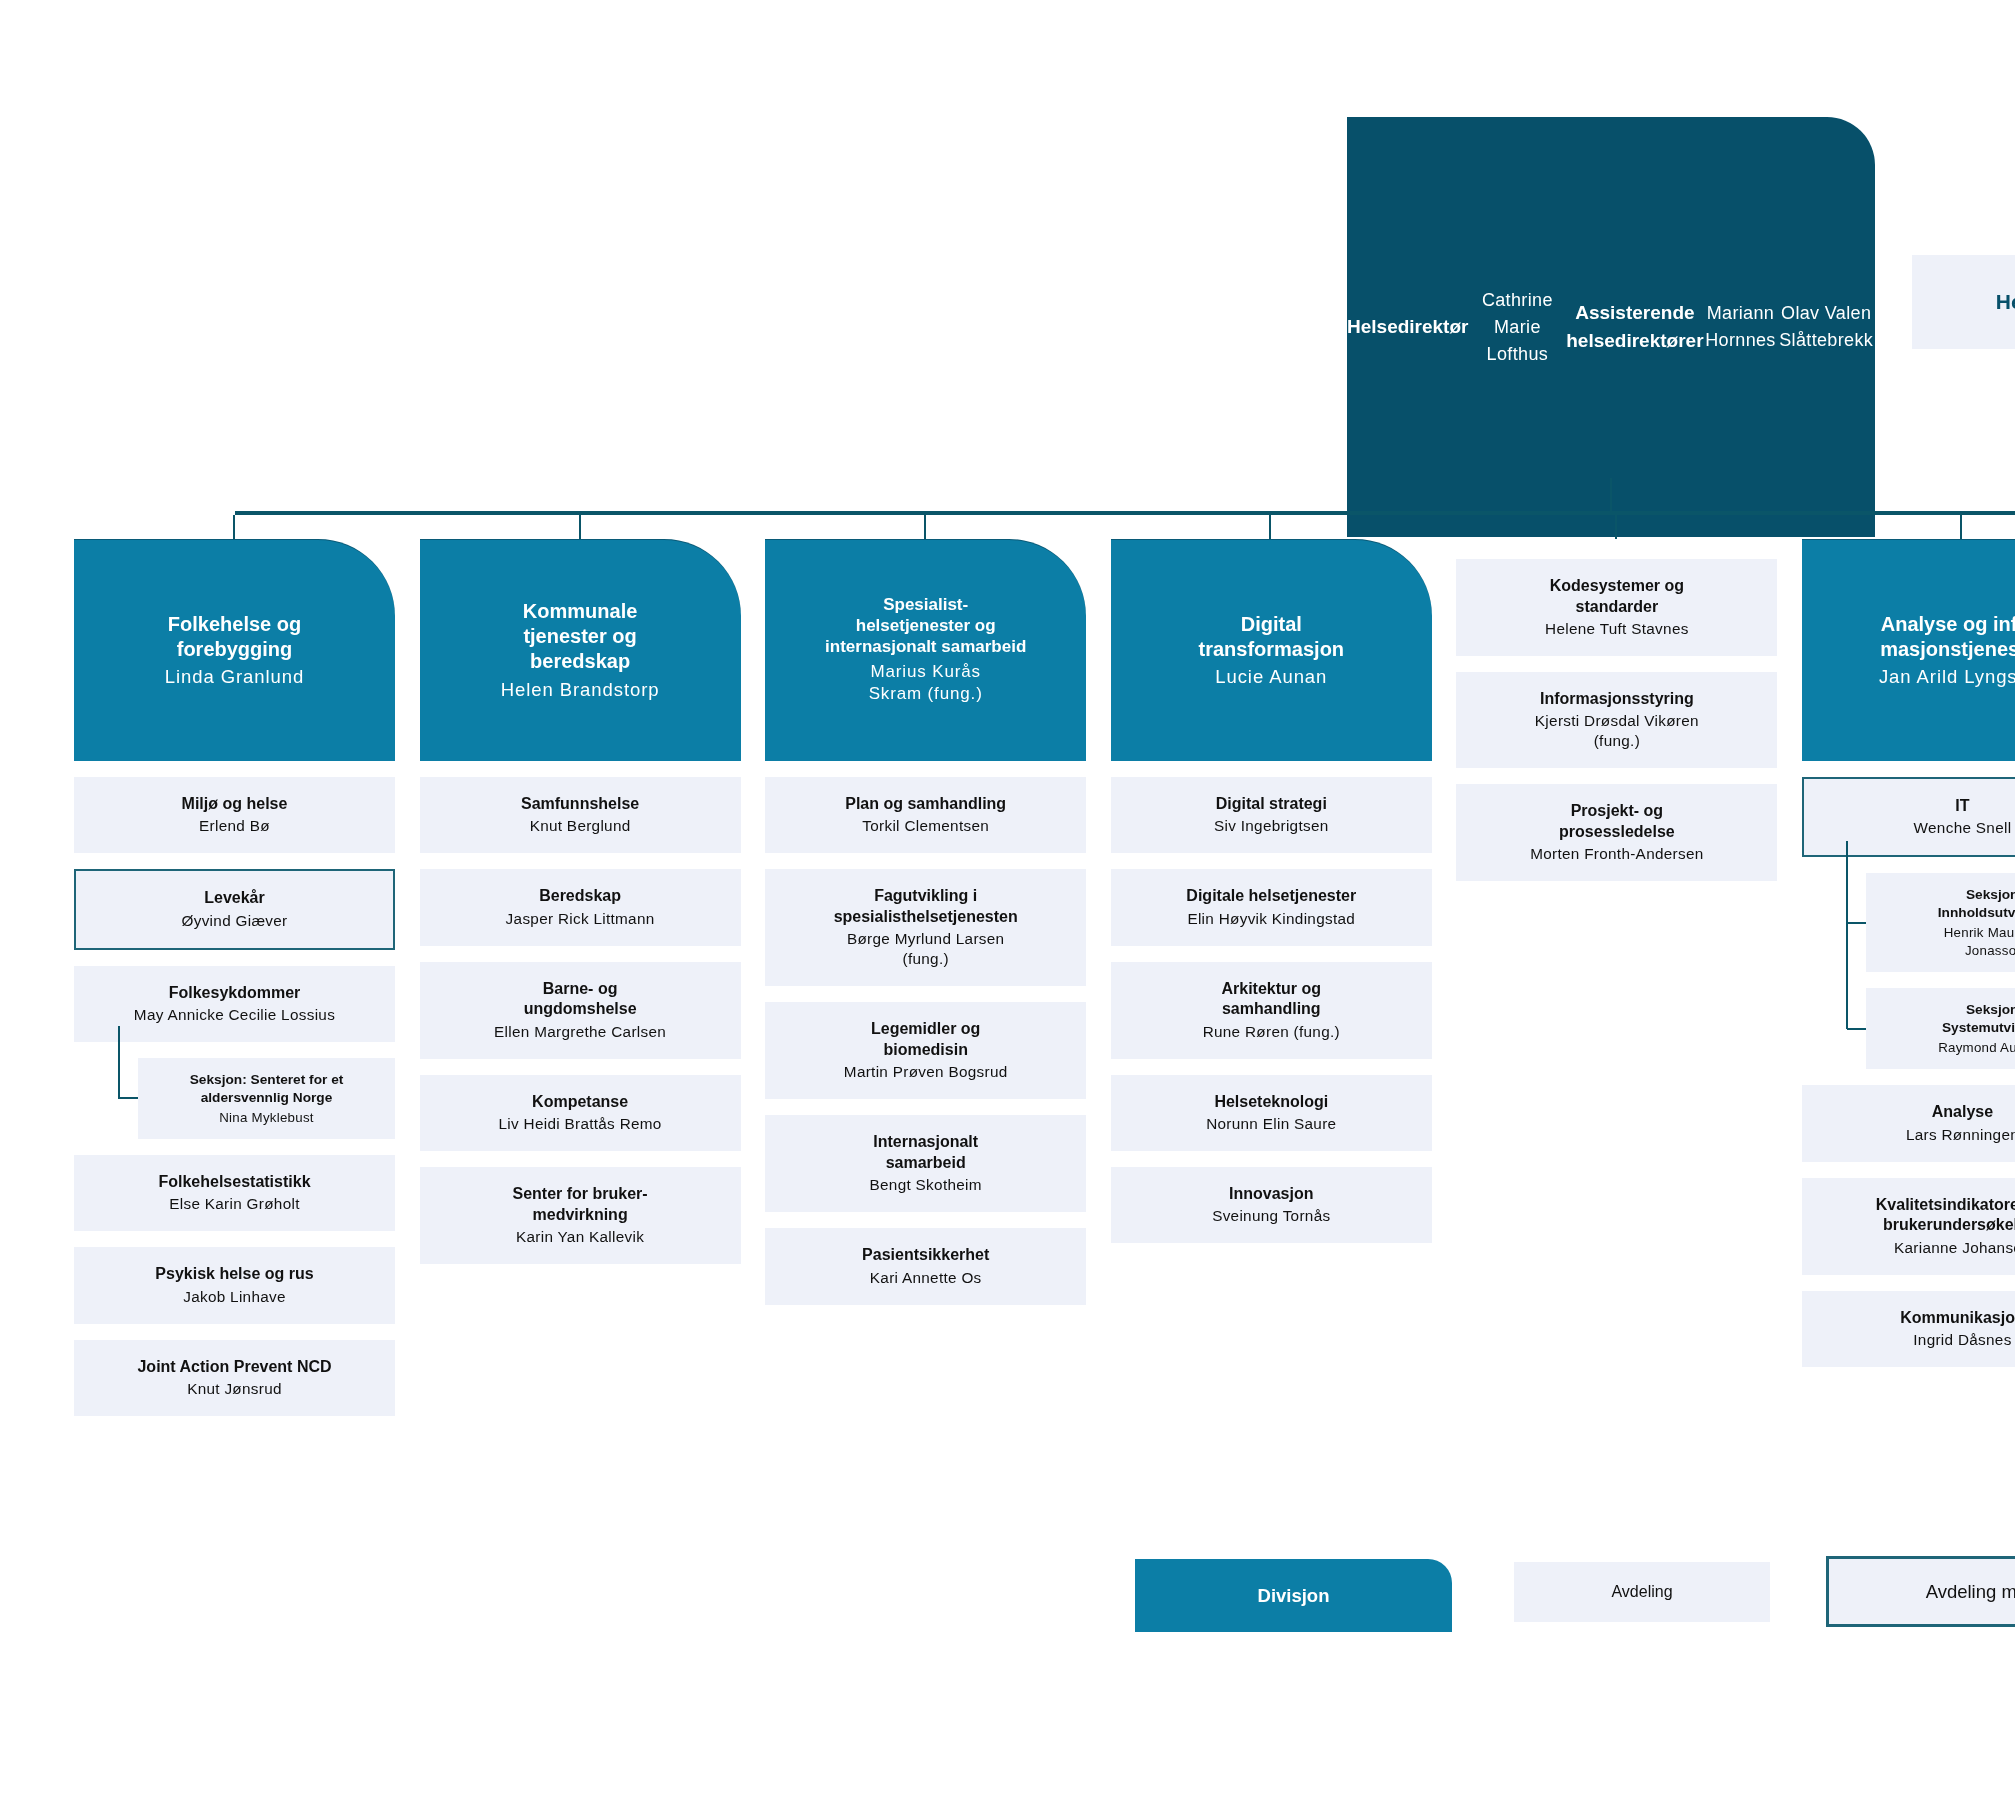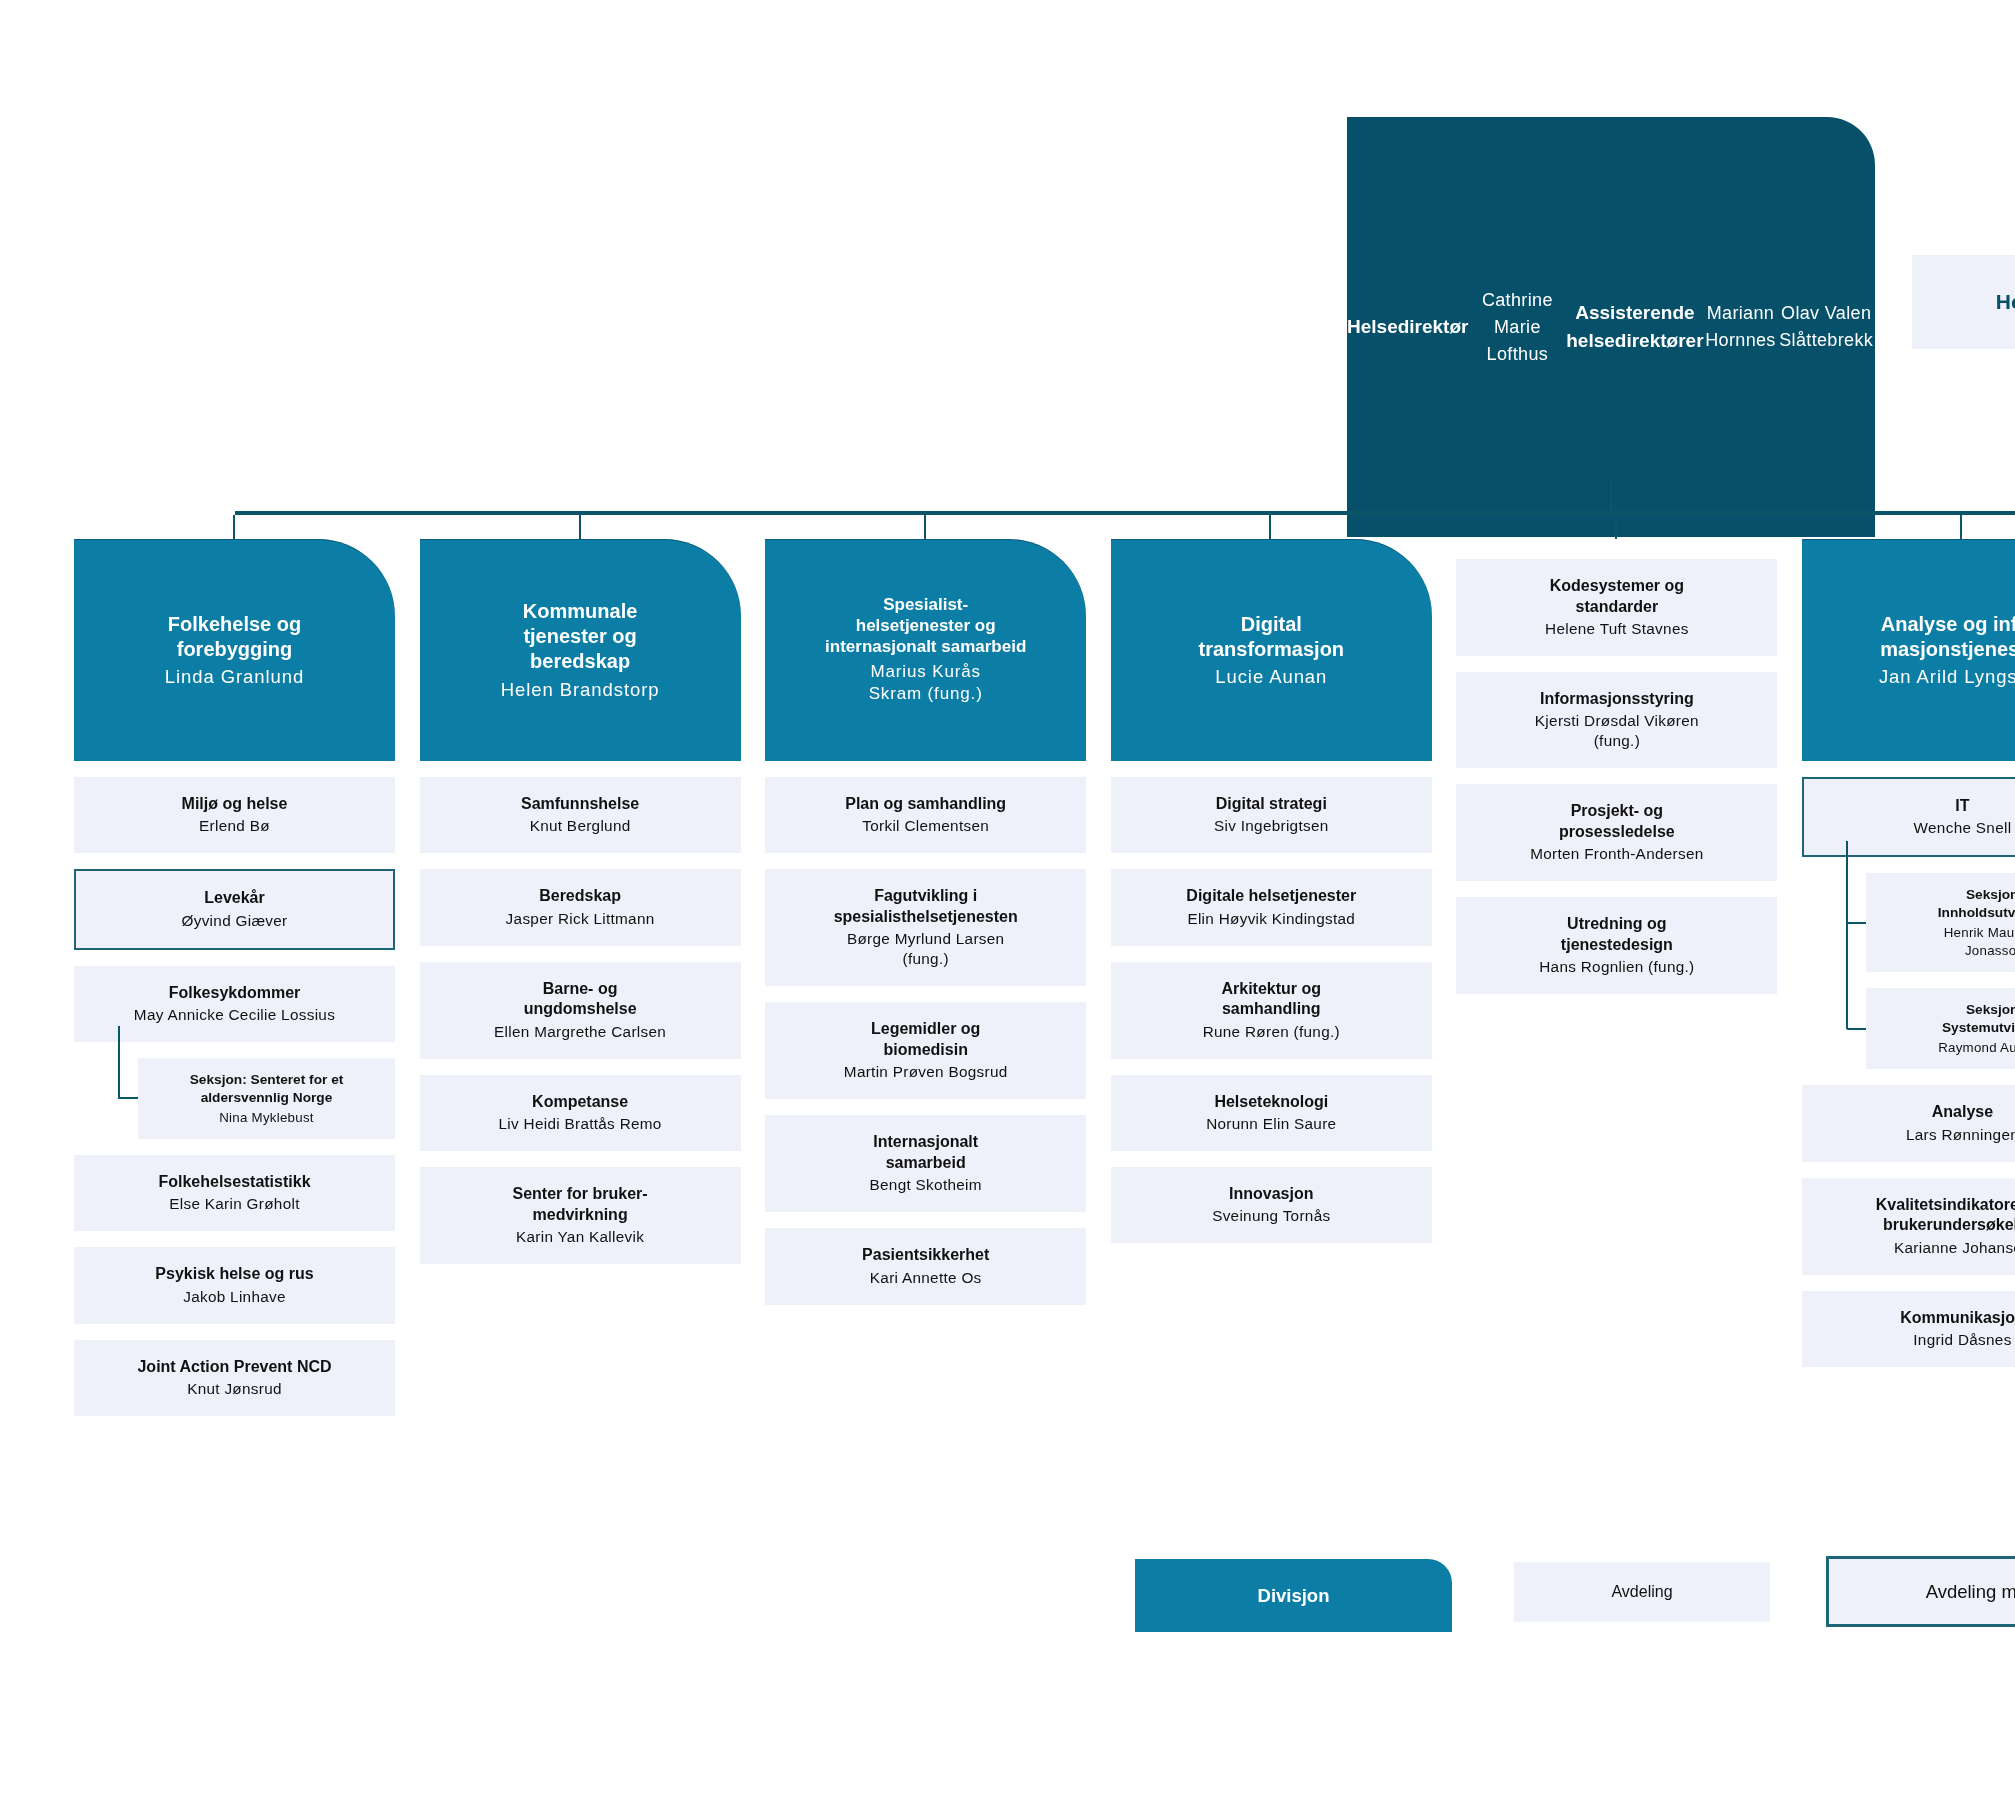--- a/index.html
+++ b/index.html
@@ -271,25 +271,20 @@
         <div class="unit">
           <div class="t">Informasjonsstyring</div>
           <div class="n">Kjersti Drøsdal Vikøren
 (fung.)</div>
         </div>
         <div class="unit">
           <div class="t">Prosjekt- og
 prosessledelse</div>
           <div class="n">Morten Fronth-Andersen</div>
         </div>
-        <div class="unit">
-          <div class="t">Utredning og
-tjenestedesign</div>
-          <div class="n">Hans Rognlien (fung.)</div>
-        </div>
       </div>
       <div class="column">
         <div class="div-header">
           <div class="h-title">Analyse og infor-
 masjonstjenester</div>
           <div class="h-name">Jan Arild Lyngstad</div>
         </div>
         <div class="unit bordered">
           <div class="t">IT</div>
           <div class="n">Wenche Snell</div>

